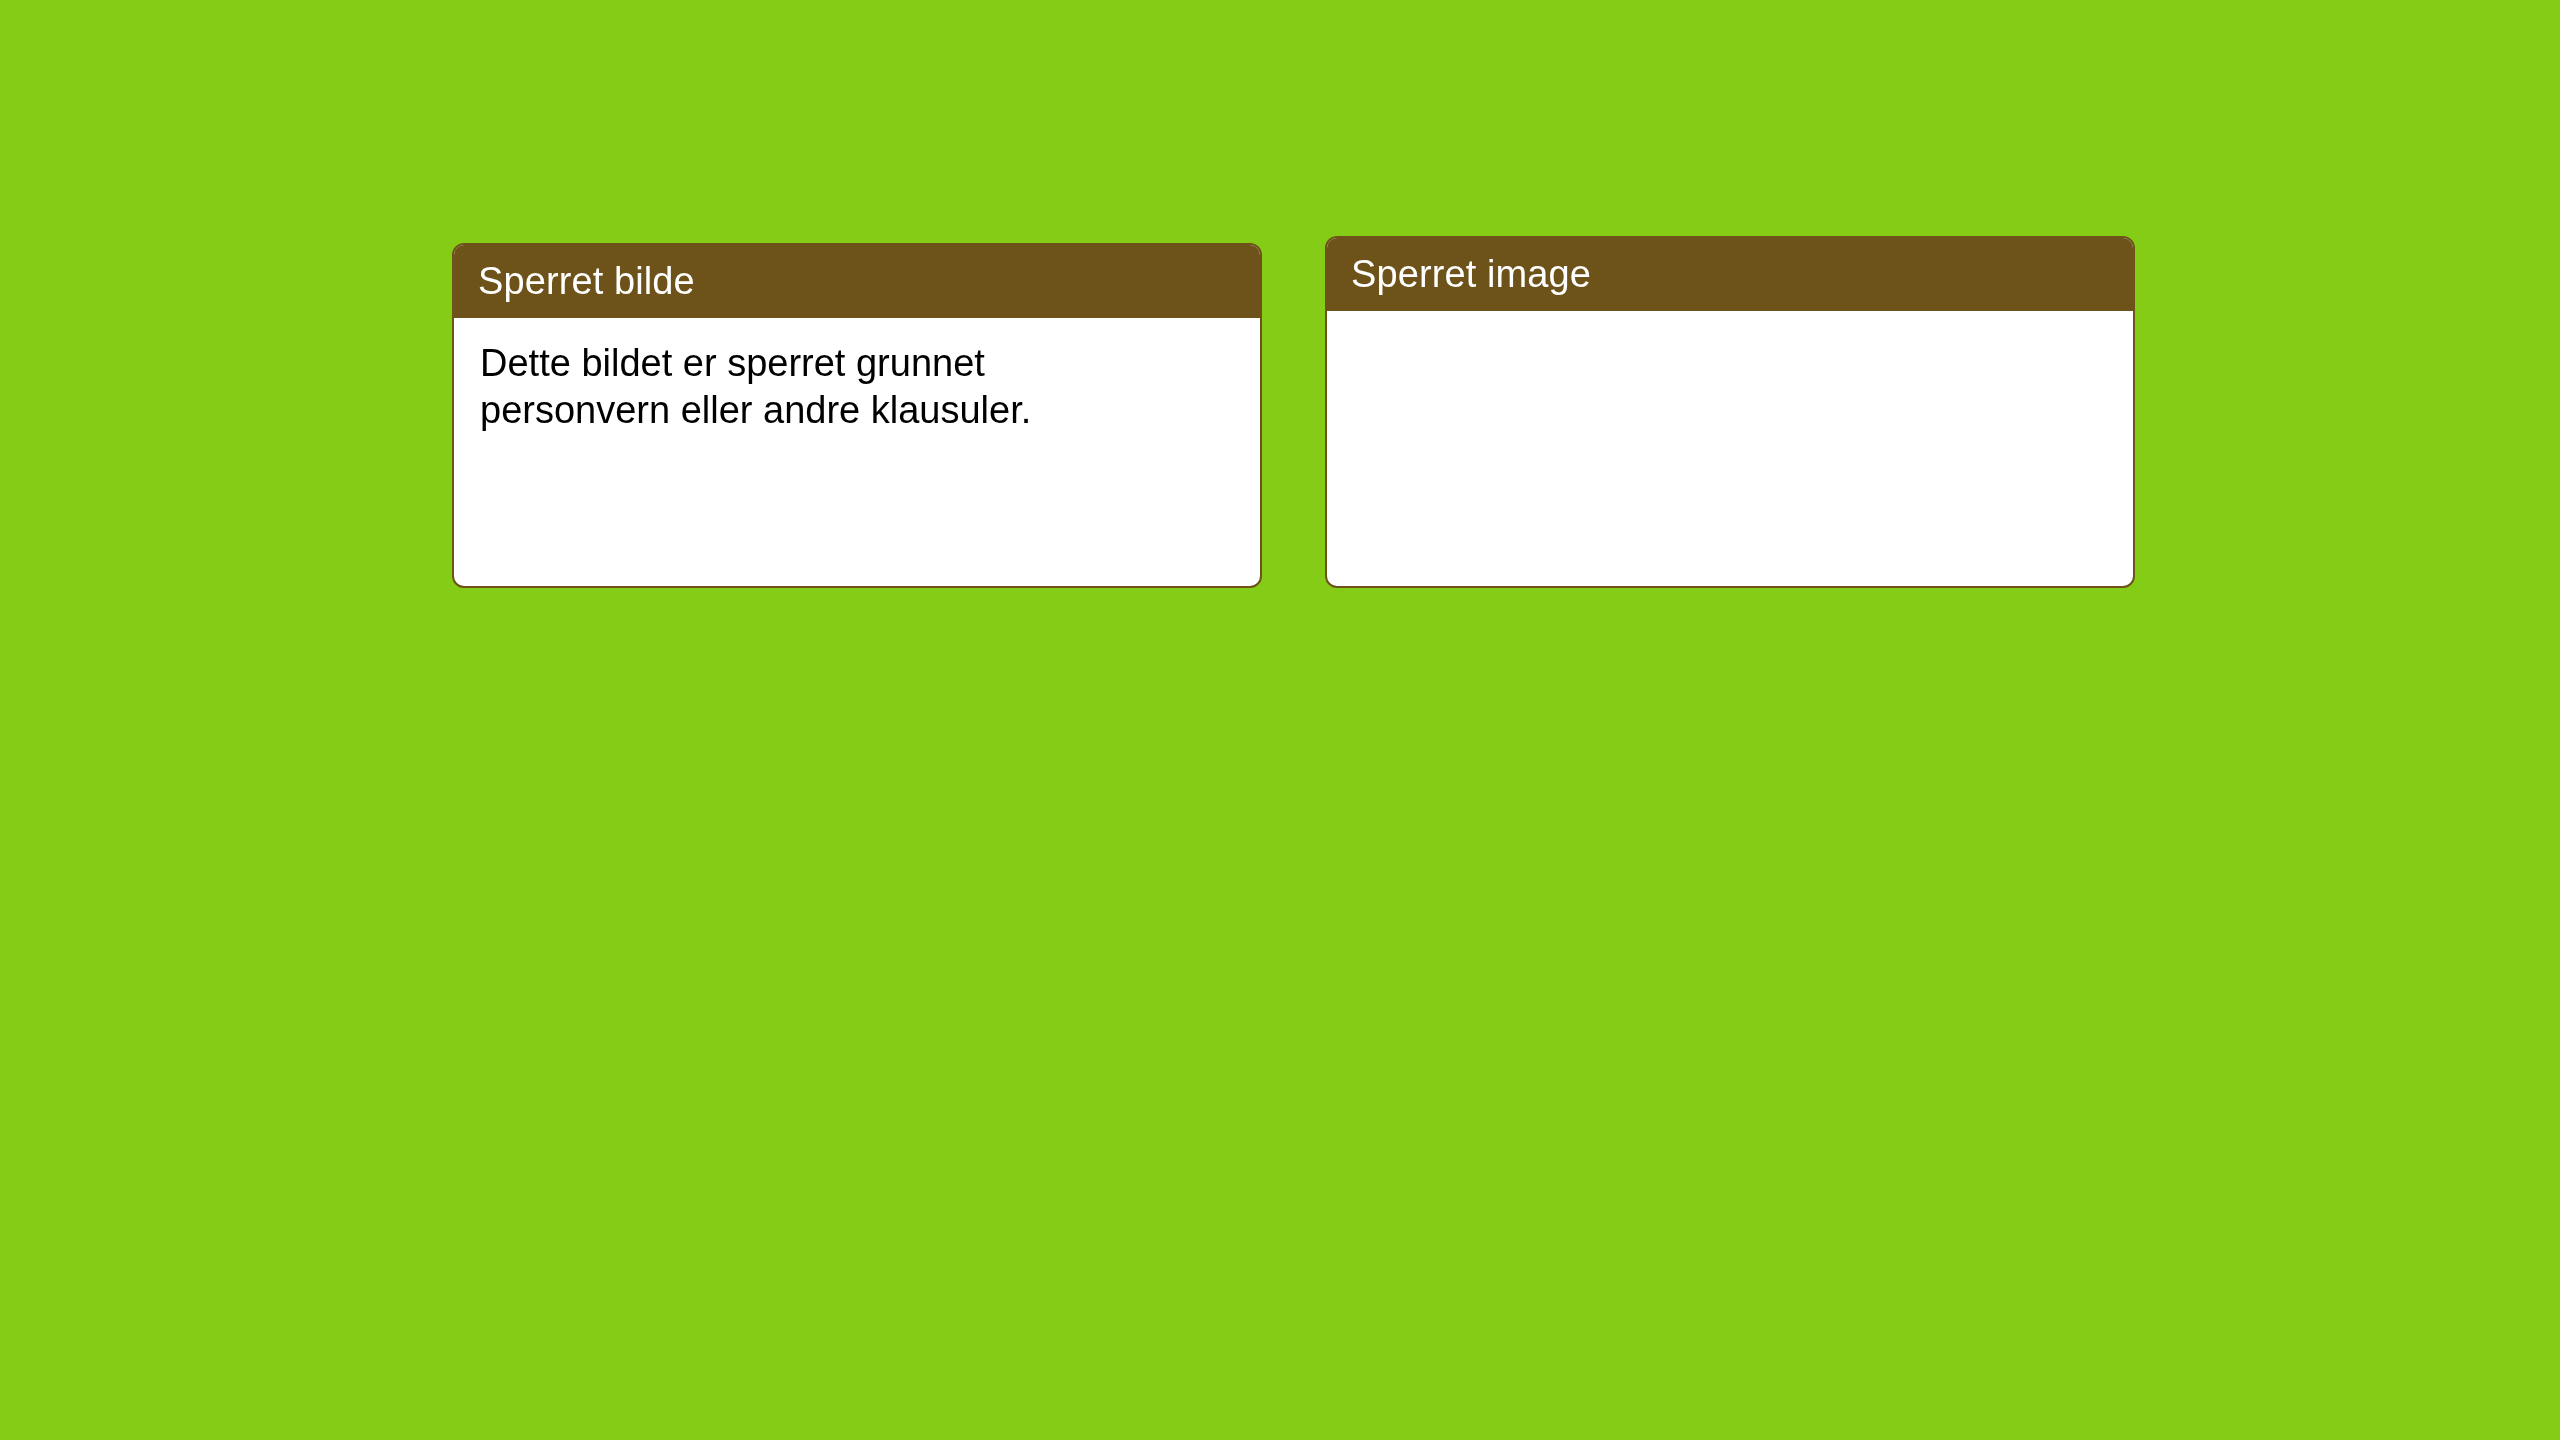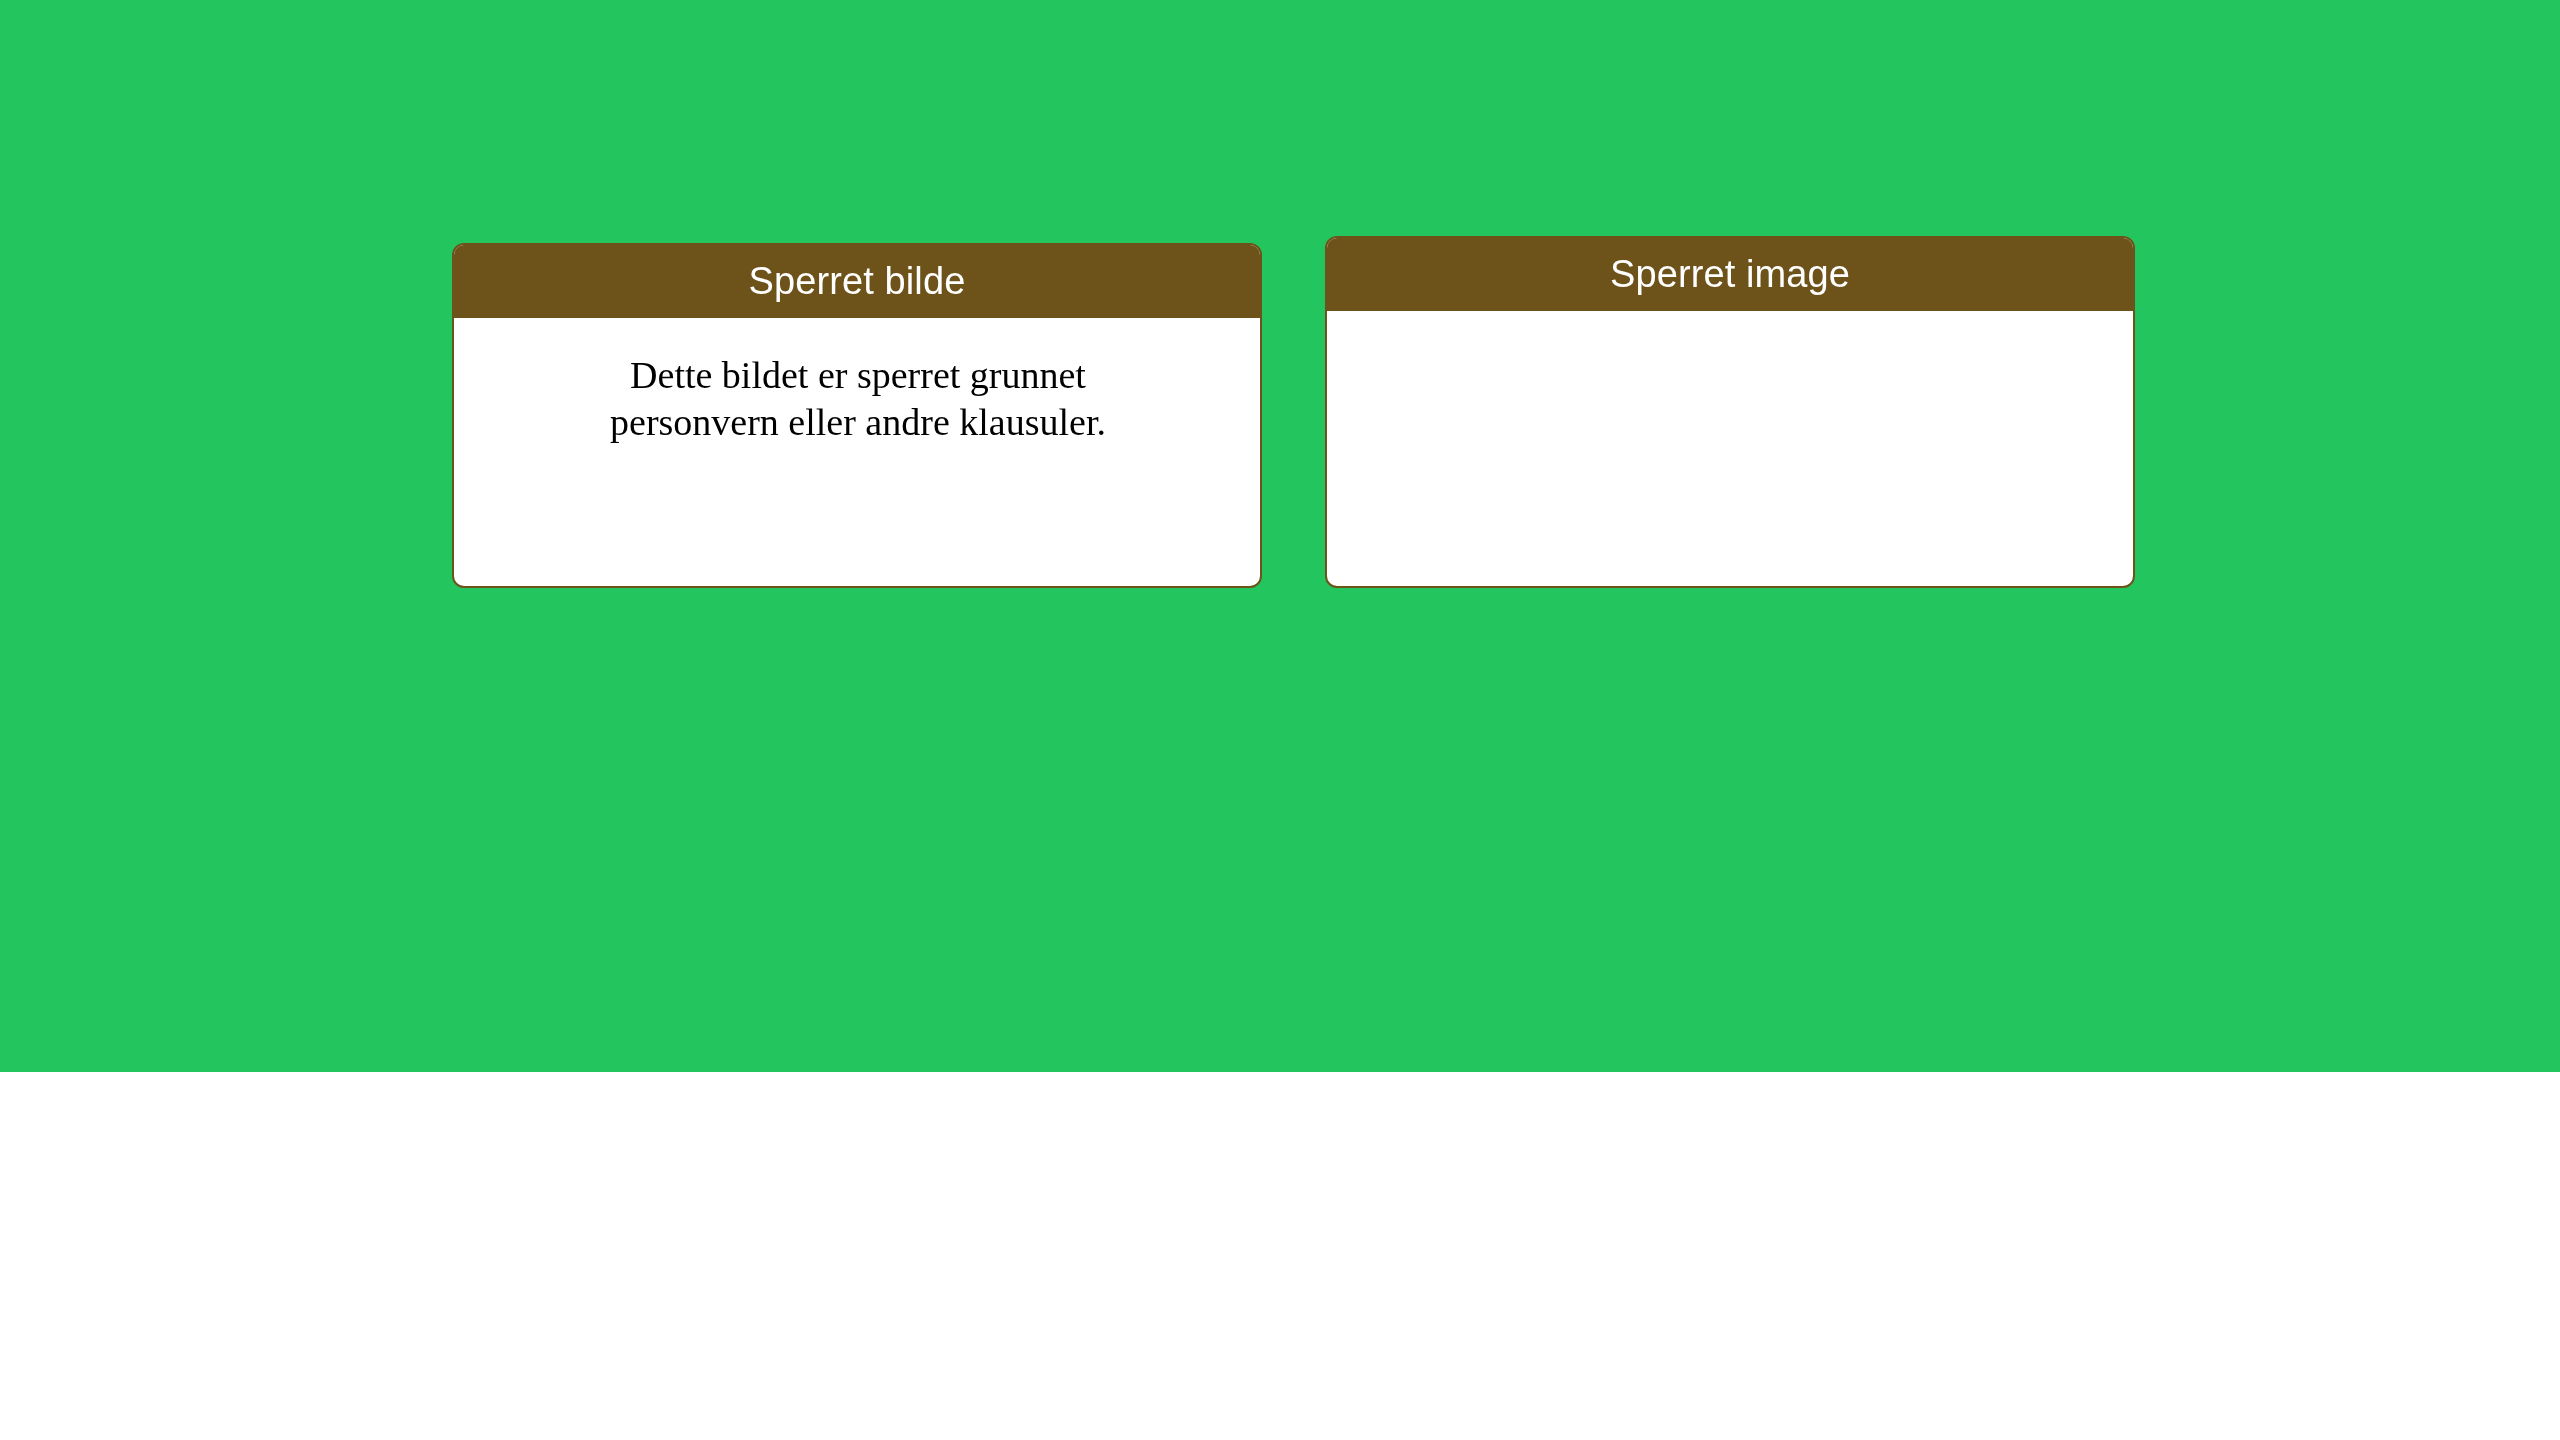--- a/index.html
+++ b/index.html
@@ -11,23 +11,22 @@
     overflow: hidden;
   }
   body {
     font-family: "Liberation Sans", sans-serif;
     -webkit-font-smoothing: antialiased;
   }
 
   .canvas {
     position: relative;
     width: 2560px;
-    height: 1072px;
-    background: #22c55e;
-    text-align: center;
+    height: 1440px;
+    background: #84cc16;
   }
 
   .notice-card {
     position: absolute;
     background: #ffffff;
     border: 2px solid #6d5319;
     border-radius: 12px;
     box-sizing: border-box;
     overflow: hidden;
   }
@@ -45,23 +44,22 @@
 
   .notice-card .card-body {
     padding: 22px 24px 24px 26px;
     box-sizing: border-box;
     color: #000000;
     font-size: 38px;
     line-height: 1.24;
   }
 
   .notice-card .card-body p {
-    margin: 12px;
+    margin: 0;
     white-space: pre-line;
-    font-family: Liberation Serif, serif;
   }
 
   
   #card-blocked-no {
     left: 452px;
     top: 243px;
     width: 810px;
     height: 345px;
   }
 

